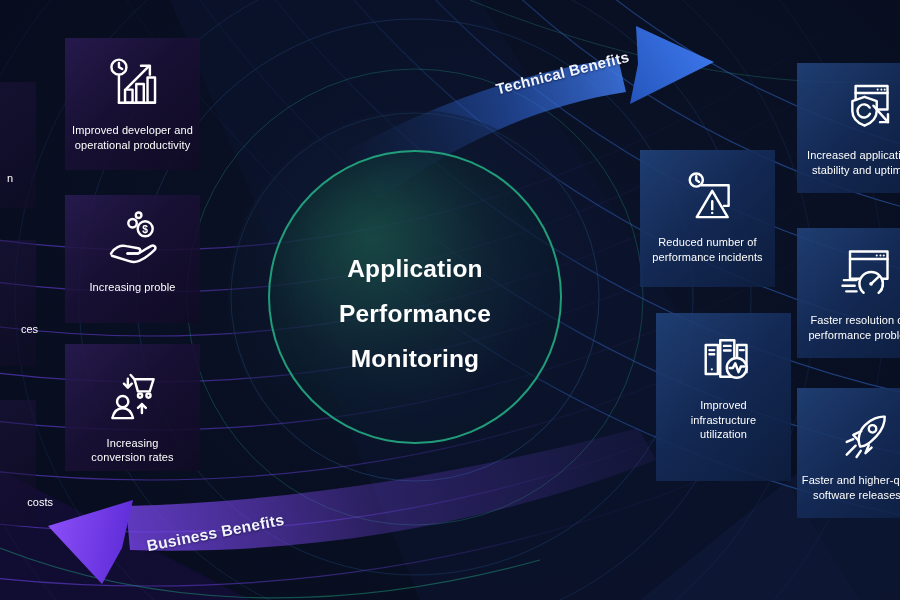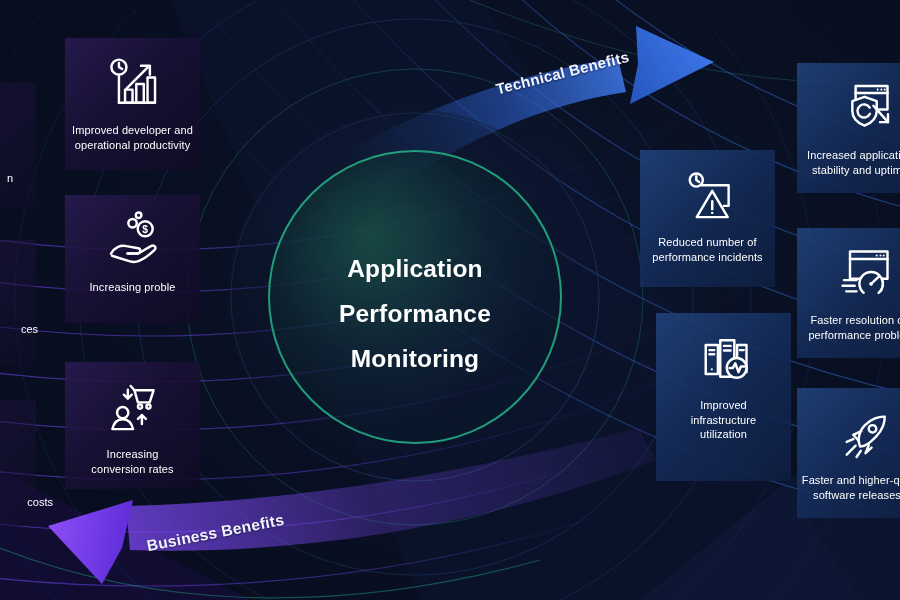--- a/index.html
+++ b/index.html
@@ -175,21 +175,21 @@
       <circle cx="31.5" cy="13" r="4.5"></circle>
           <circle cx="38" cy="4.5" r="3"></circle>
       <path d="M8.5 45.5c3.5-6.5 10-9.5 16.5-8l12.5 2.2c3.5.7 3 5.6-1 5.6H26"></path>
       <path d="M26.5 45.3h10.8c2.5-.6 9.5-5.6 13.8-7.9 3.6-1.9 6.6 1.7 3.4 4.7-4.8 4.5-11.2 9.2-16 11.2-3.7 1.5-7.3 1.2-10.5.2L9.5 47.7"></path>
     </g>
       </svg>
   </span>
   <div class="label">Increasing proble</div>
 </div>
 
-<div class="card purple" style="left:65px;top:362px;height:127px;">
+<div class="card purple" style="left:65px;top:344px;height:127px;justify-content:center;">
   <span class="icon">
     <svg viewBox="0 0 64 64" width="60" height="60">
         <g fill="none" stroke="#fff" stroke-width="2.6" stroke-linecap="round" stroke-linejoin="round">
       <path d="M33.5 13h20.5l-4.2 13H37.2z"></path>
           <path d="M29.5 8.5l4 4.5"></path>
       <circle cx="39.5" cy="30.5" r="2.2"></circle>
           <circle cx="48.5" cy="30.5" r="2.2"></circle>
       <circle cx="21" cy="37" r="6"></circle>
           <path d="M10 54.5c1.6-7 5.8-10.5 11-10.5s9.4 3.5 11 10.5z"></path>
       <path d="M26.5 12.5v9.5M26.5 22l-4.2-4.2M26.5 22l4.2-4.2"></path>

